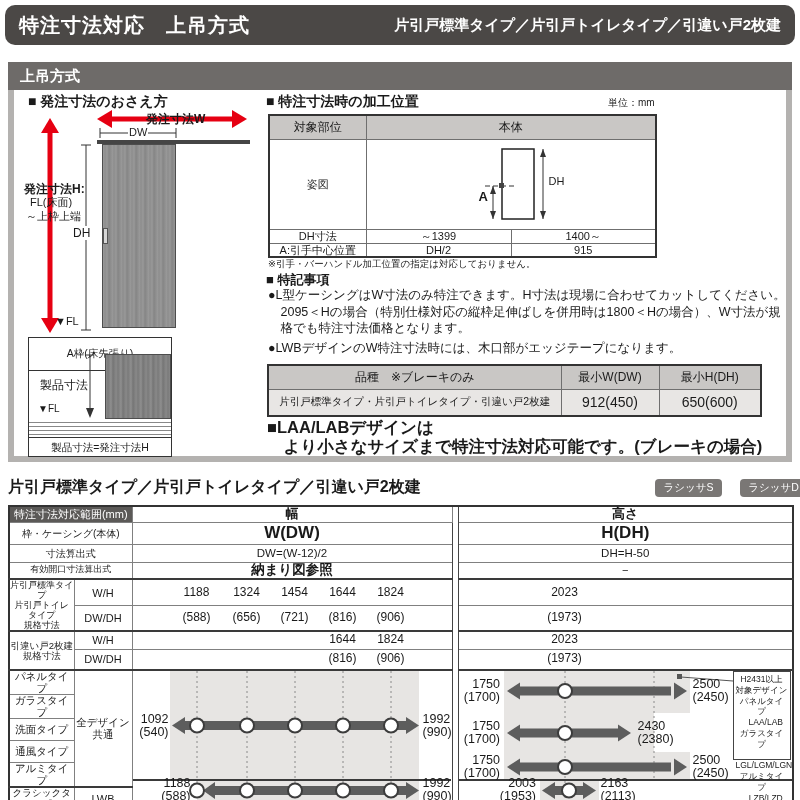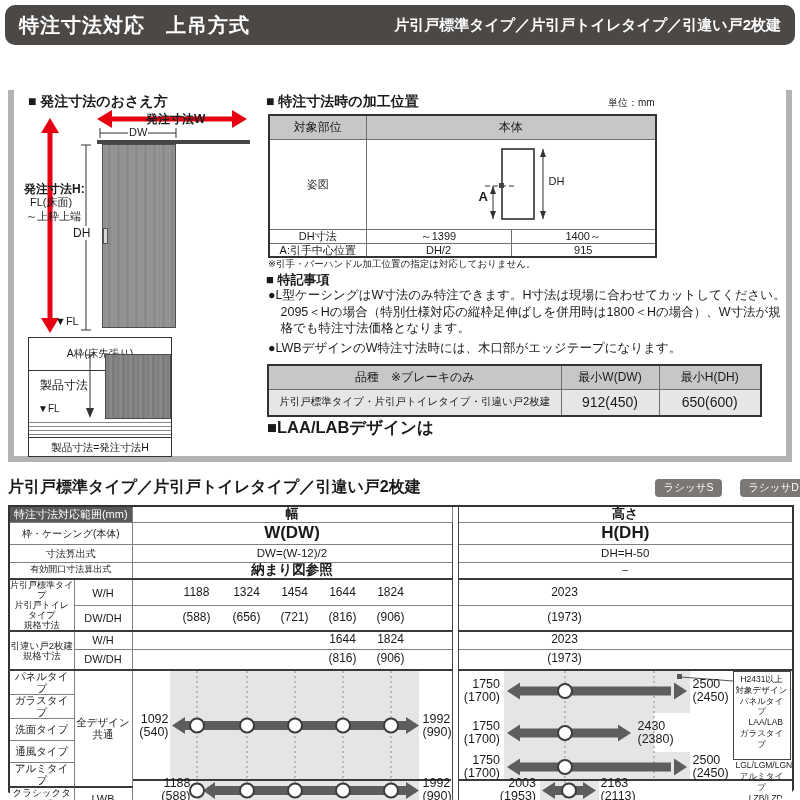--- a/index.html
+++ b/index.html
@@ -1,17 +1,17 @@
 <!DOCTYPE html>
 <html style="--dark: #4b4846; --band: #6e6b69; --frame: #b4b2b0; --headgray: #c9c7c5; --rowgray: #e8e6e4; --darkcell: #5b5957; --badge: #7a7775; --red: #e60012; --bar: #5d5d5d; --shade: #e7e5e3; --grid: #808080;"><head>
 <meta charset="utf-8">
 <style>
   html,body{margin:0;padding:0;background:#fff;}
   body{font-family:"Liberation Sans","DejaVu Sans",sans-serif;color:#1a1a1a;}
-  #page{position:relative;width:800px;height:800px;background:#fff;overflow:hidden;border-radius:27px;}
+  #page{position:relative;width:800px;height:800px;background:#fff;overflow:hidden;}
   .abs{position:absolute;}
   
   #topbar{left:5px;top:5px;width:790px;height:40px;background:var(--dark,#4b4846);border-radius:10px;
           display:flex;align-items:center;justify-content:space-between;padding:0 14px;box-sizing:border-box;color:#fff;}
   #topbar .tl{font-size:20px;font-weight:bold;letter-spacing:1px;}
   #topbar .tr{font-size:15px;font-weight:bold;}
   
   #band{left:8px;top:62px;width:784px;height:28px;background:var(--band,#6e6b69);color:#fff;
         display:flex;align-items:center;font-size:15px;font-weight:bold;padding-left:12px;box-sizing:border-box;}
   .frame{background:var(--frame,#b4b2b0);}
@@ -59,20 +59,21 @@
 </head>
 <body>
 
 <div id="page">
 
   <div class="abs" id="topbar">
     <span class="tl">特注寸法対応　上吊方式</span>
     <span class="tr">片引戸標準タイプ／片引戸トイレタイプ／引違い戸2枚建</span>
   </div>
 
+  <div class="abs" id="band">上吊方式</div>
   <div class="abs frame" style="left:8px;top:90px;width:6px;height:372px;"></div>
   <div class="abs frame" style="left:786px;top:90px;width:6px;height:372px;"></div>
   <div class="abs frame" style="left:8px;top:456px;width:784px;height:6px;"></div>
 
   <div class="abs h1" style="left:28px;top:93px;">■ 発注寸法のおさえ方</div>
 
   <div class="abs door" style="left:102px;top:144px;width:74px;height:184px;"></div>
   <div class="abs" style="left:103px;top:228px;width:5px;height:16px;background:#d6d6d6;border:1px solid #555;box-sizing:border-box;z-index:2;"></div>
   <div class="abs" style="left:28px;top:337px;width:144px;height:120px;border:1px solid #333;box-sizing:border-box;"></div>
   <div class="abs" style="left:28px;top:337px;width:144px;height:34px;border-bottom:1px solid #333;box-sizing:border-box;display:flex;align-items:center;justify-content:center;font-size:10.5px;">A枠(床先張り)</div>
@@ -148,20 +149,21 @@
     <tr style="height:27px;">
       <td class="item">片引戸標準タイプ・片引戸トイレタイプ・引違い戸2枚建</td>
       <td class="val">912(450)</td>
       <td class="val">650(600)</td>
     </tr>
   </tbody>
     </table>
 
   <div class="abs" style="left:267px;top:418px;font-size:16.5px;font-weight:bold;line-height:19px;">
     <div>■LAA/LABデザインは</div>
+    <div>　より小さなサイズまで特注寸法対応可能です。(ブレーキの場合)</div>
   </div>
 
   <div class="abs" style="left:8px;top:477px;font-size:16px;font-weight:bold;">片引戸標準タイプ／片引戸トイレタイプ／引違い戸2枚建</div>
   <div class="abs badge" style="left:655px;top:479px;">ラシッサS</div>
   <div class="abs badge" style="left:728px;top:479px;margin-left:12px;">ラシッサD</div>
 
   <table id="spectbl" class="abs" style="left:8px;top:505px;">
     <colgroup>
         <col style="width:65px">
         <col style="width:58px">

